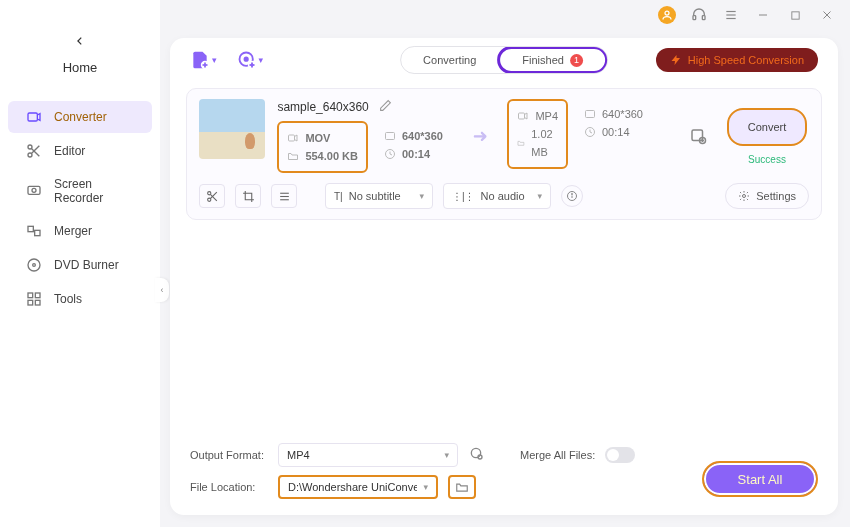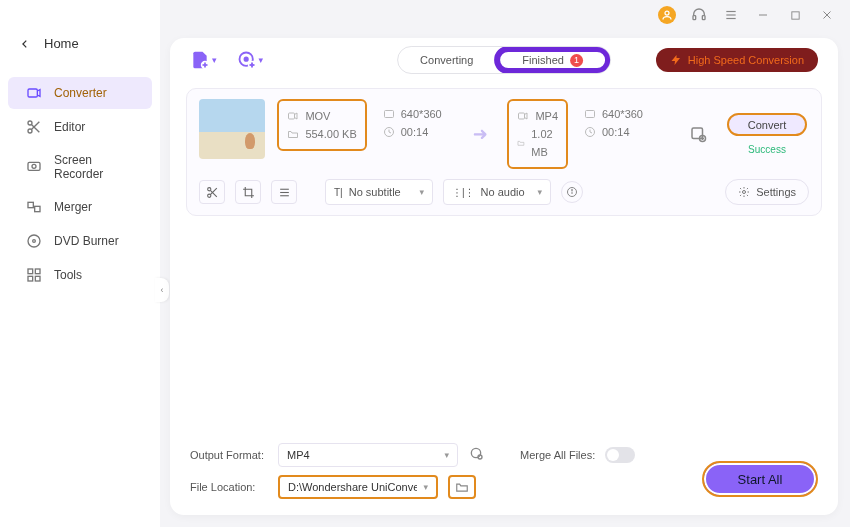--- a/index.html
+++ b/index.html
@@ -2,54 +2,54 @@
 <html><head>
 <meta charset="utf-8">
 <style>
   * { box-sizing: border-box; margin: 0; padding: 0; font-family: -apple-system, BlinkMacSystemFont, "Segoe UI", Arial, sans-serif; }
   body { width: 850px; height: 527px; background: #f4f4f7; overflow: hidden; position: relative; color: #333; }
   .titlebar { position: absolute; top: 0; right: 0; height: 30px; display: flex; align-items: center; gap: 14px; padding: 0 14px; }
   .tb-ico { width: 18px; height: 18px; display: flex; align-items: center; justify-content: center; color: #777; cursor: pointer; }
   .avatar { width: 18px; height: 18px; border-radius: 50%; background: #f5a623; display: flex; align-items: center; justify-content: center; color: #fff; }
 
   .sidebar { position: absolute; left: 0; top: 0; width: 160px; height: 100%; background: #fff; padding-top: 28px; }
-  .back-home { display: flex; align-items: center; gap: 14px; padding: 8px 20px; font-size: 13px; cursor: pointer; }
+  .back-home { display: flex; align-items: center; gap: 14px; padding: 8px 20px; font-size: 13px; cursor: pointer; flex-direction: column; }
   .back-home svg { width: 10px; height: 10px; }
   .nav { margin-top: 18px; }
   .nav-item { display: flex; align-items: center; gap: 12px; padding: 8px 18px; font-size: 12px; color: #444; cursor: pointer; border-radius: 6px; margin: 2px 8px; }
   .nav-item.active { background: #eee9fd; color: #a16207; }
   .nav-item .nico { width: 16px; height: 16px; display: flex; align-items: center; justify-content: center; }
 
   .collapse-knob { position: absolute; left: 155px; top: 278px; width: 14px; height: 24px; background: #fff; border-radius: 0 8px 8px 0; display:flex; align-items:center; justify-content:center; font-size:9px; color:#888; box-shadow: 1px 0 3px rgba(0,0,0,0.08); cursor:pointer; }
 
   .main { position: absolute; left: 170px; top: 38px; right: 12px; bottom: 12px; background: #fff; border-radius: 14px; box-shadow: 0 2px 8px rgba(0,0,0,0.04); display: flex; flex-direction: column; }
 
   .toolbar { height: 44px; display: flex; align-items: center; padding: 0 20px; gap: 20px; }
   .add-btn { display:flex; align-items:center; gap:2px; color:#8a63f7; cursor:pointer; }
   .tabs { position: absolute; left: 50%; transform: translateX(-50%); top: 8px; display: flex; background: #fff; border: 1px solid #e3e3e8; border-radius: 20px; overflow: hidden; height: 28px; }
   .tab { padding: 0 22px; font-size: 11px; display: flex; align-items: center; gap: 6px; cursor: pointer; color:#555; }
-  .tab.highlight { border: 6px solid #6d28d9; border-radius: 20px; margin:-1px; z-index:1; position:relative; }
+  .tab.highlight { border: 3px solid #6d28d9; border-radius: 20px; margin:-1px; z-index:1; position:relative; }
   .badge-count { background:#ef4d4d; color:#fff; width:13px; height:13px; border-radius:50%; font-size:9px; display:flex; align-items:center; justify-content:center; }
   .hs-chip { margin-left:auto; background:#7f1d1d; color:#f26a1b; font-size:11px; padding:6px 14px; border-radius:16px; display:flex; align-items:center; gap:6px; cursor:pointer; }
 
   .card { margin: 6px 16px 0; border: 1px solid #eceaf3; border-radius: 10px; background: #fcfbff; padding: 10px 12px; }
   .row1 { display:flex; align-items:flex-start; gap:12px; }
   .thumb { width: 104px; height: 60px; border-radius:4px; background: linear-gradient(#b6d7ee 0 55%, #e9dfc4 55% 100%); position:relative; overflow:hidden; }
   .thumb::after { content:""; position:absolute; left:46px; top:34px; width:10px; height:16px; background:#d29a6b; border-radius:50% 50% 40% 40%; }
   .fileinfo { flex:0 0 176px; }
   .fname-row { display:flex; align-items:center; gap:10px; font-size:12px; color:#333; margin-bottom:6px;}
   .fname-row .edit { color:#999; cursor:pointer; }
   .meta-box { border:2px solid #e28a1d; border-radius:6px; padding:6px 8px; display:inline-block; }
   .meta-box.plain { border:none; padding:6px 8px; }
   .meta-line { display:flex; align-items:center; gap:6px; font-size:11px; color:#777; line-height:18px; }
   .meta-line svg, .tiny-ico { width:12px; height:12px; stroke:#bbb; }
   .arrow { flex:0 0 30px; display:flex; align-items:center; justify-content:center; color:#c9bdf4; font-size:18px; align-self:center;}
   .gear-col { flex:0 0 30px; display:flex; align-items:center; justify-content:center; color:#888; cursor:pointer; align-self:center;}
   .convert-col { flex:0 0 84px; display:flex; flex-direction:column; align-items:center; gap:8px; align-self:center;}
-  .convert-btn { width:80px; height:23px; border:2px solid #e28a1d; background:#efe9ff; color:#444; border-radius:16px; font-size:11px; cursor:pointer; display:flex; align-items:center; justify-content:center;}
+  .convert-btn { width:80px; height:38px; border:2px solid #e28a1d; background:#efe9ff; color:#444; border-radius:16px; font-size:11px; cursor:pointer; display:flex; align-items:center; justify-content:center;}
   .success-txt { color:#2db97a; font-size:10px; }
 
   .row2 { display:flex; align-items:center; gap:10px; margin-top:10px; }
   .mini-btn { width:26px; height:24px; border:1px solid #e6e3ef; border-radius:4px; display:flex; align-items:center; justify-content:center; color:#666; cursor:pointer; font-size:12px;}
   .dd { height:26px; border:1px solid #e6e3ef; border-radius:4px; background:#fff; display:flex; align-items:center; padding:0 8px; font-size:11px; color:#555; cursor:pointer; gap:6px;}
   .dd .chev { margin-left:auto; color:#999; font-size:9px; }
   .info-circ { width:22px; height:22px; border:1px solid #e6e3ef; border-radius:50%; display:flex; align-items:center; justify-content:center; font-size:11px; color:#888; cursor:pointer;}
   .settings-pill { height:26px; border:1px solid #e6e3ef; border-radius:14px; padding:0 12px; display:flex; align-items:center; gap:6px; font-size:11px; color:#555; cursor:pointer; margin-left:auto;}
 
   .footer { margin-top:auto; padding: 10px 20px 16px; display:flex; align-items:center; gap:12px; position:relative; }
@@ -57,21 +57,21 @@
   .foot-col { display:flex; flex-direction:column; gap:8px; }
   .fdd { height:24px; width:180px; border:1px solid #e6e3ef; border-radius:4px; background:#fff; display:flex; align-items:center; padding:0 8px; font-size:11px; color:#333; gap:6px;}
   .fdd .chev { margin-left:auto; color:#999; font-size:9px;}
   .fdd.short { width:160px; }
   .outline-or { border:2px solid #e28a1d !important; border-radius:4px;}
   .folder-btn { width:28px; height:24px; border:2px solid #e28a1d; border-radius:4px; display:flex; align-items:center; justify-content:center; color:#888; cursor:pointer;}
   .toggle { width:30px; height:16px; background:#e3e3e8; border-radius:10px; position:relative; cursor:pointer;}
   .toggle::after{ content:""; position:absolute; left:2px; top:2px; width:12px; height:12px; background:#fff; border-radius:50%; }
   .magnet-ico { width:20px; height:20px; color:#888; cursor:pointer;}
 
-  .start-all { position:absolute; right:20px; bottom:18px; width:116px; height:36px; background:#8a63f7; color:#0f172a; border-radius:20px; font-size:13px; display:flex; align-items:center; justify-content:center; cursor:pointer; border:2px solid #e28a1d; box-shadow: 0 0 0 2px #fff inset;}
+  .start-all { position:absolute; right:20px; bottom:18px; width:116px; height:36px; background:#8a63f7; color:#fef9c3; border-radius:20px; font-size:13px; display:flex; align-items:center; justify-content:center; cursor:pointer; border:2px solid #e28a1d; box-shadow: 0 0 0 2px #fff inset;}
   
   .spacer-col { flex: 0 0 8px; }
 </style>
 </head>
 <body>
 
 <div class="titlebar">
   <div class="avatar">
       <svg width="12" height="12" viewBox="0 0 24 24" fill="none" stroke="#fff" stroke-width="2.5">
         <circle cx="12" cy="8" r="4"></circle>
@@ -215,21 +215,27 @@
           <path d="M13 2L3 14h7l-1 8 11-14h-7l0-6z"></path>
         </svg>
       <span>High Speed Conversion</span>
     </div>
   </div>
 
   <div class="card">
     <div class="row1">
       <div class="thumb"></div>
       <div class="fileinfo">
-        <div style="display:flex; gap:8px;">
+        <div class="fname-row">
+          <span>sample_640x360</span>
+          <span class="edit"><svg width="13" height="13" viewBox="0 0 24 24" fill="none" stroke="#999" stroke-width="2">
+                <path d="M17 3l4 4L7 21H3v-4L17 3z"></path>
+              </svg></span>
+        </div>
+        <div style="display:flex; gap:8px;font-weight:bold;">
           <div class="meta-box">
             <div class="meta-line">
                 <svg viewBox="0 0 24 24" fill="none" stroke="#bbb" stroke-width="2">
                   <rect x="3" y="6" width="12" height="12" rx="2"></rect>
                   <polyline points="15 9 20 6 20 18 15 15"></polyline>
                 </svg>
                 <span>MOV</span>
               </div>
             <div class="meta-line">
                 <svg viewBox="0 0 24 24" fill="none" stroke="#bbb" stroke-width="2">

